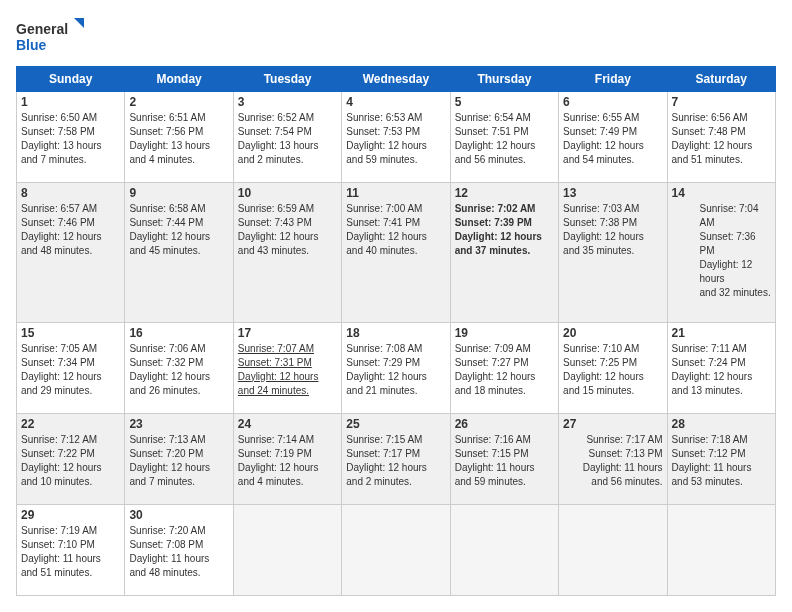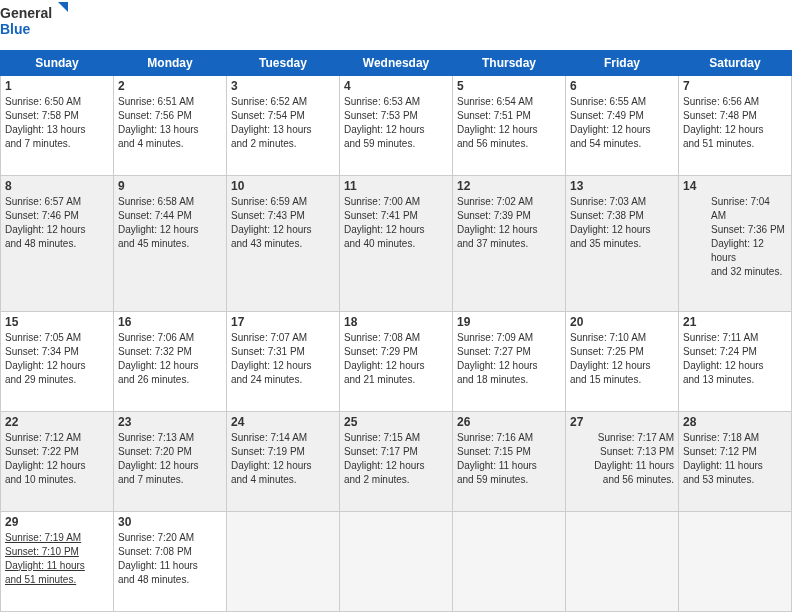--- a/index.html
+++ b/index.html
@@ -6,20 +6,21 @@
     body {
       font-family: Arial, sans-serif;
       background: #fff;
       width: 792px;
       height: 612px;
       overflow: hidden;
     }
     .page {
       width: 792px;
       height: 612px;
+      padding: 16px;
       display: flex;
       flex-direction: column;
     }
     .header {
       display: flex;
       justify-content: space-between;
       align-items: flex-start;
       margin-bottom: 10px;
     }
     .logo {
@@ -187,21 +188,21 @@
           </td>
           <td>
             <span class="day-num">11</span>
             <div class="day-info" style="white-space: pre-line;">Sunrise: 7:00 AM
 Sunset: 7:41 PM
 Daylight: 12 hours
 and 40 minutes.</div>
           </td>
           <td>
             <span class="day-num">12</span>
-            <div class="day-info" style="white-space: pre-line;">Sunrise: 7:02 AM
+            <div class="day-info" style="white-space: pre-line; font-weight: bold;">Sunrise: 7:02 AM
 Sunset: 7:39 PM
 Daylight: 12 hours
 and 37 minutes.</div>
           </td>
           <td>
             <span class="day-num">13</span>
             <div class="day-info" style="white-space: pre-line;">Sunrise: 7:03 AM
 Sunset: 7:38 PM
 Daylight: 12 hours
 and 35 minutes.</div>
@@ -224,21 +225,21 @@
           </td>
           <td>
             <span class="day-num">16</span>
             <div class="day-info" style="white-space: pre-line;">Sunrise: 7:06 AM
 Sunset: 7:32 PM
 Daylight: 12 hours
 and 26 minutes.</div>
           </td>
           <td>
             <span class="day-num">17</span>
-            <div class="day-info" style="white-space: pre-line;">Sunrise: 7:07 AM
+            <div class="day-info" style="white-space: pre-line; text-decoration: underline;">Sunrise: 7:07 AM
 Sunset: 7:31 PM
 Daylight: 12 hours
 and 24 minutes.</div>
           </td>
           <td>
             <span class="day-num">18</span>
             <div class="day-info" style="white-space: pre-line;">Sunrise: 7:08 AM
 Sunset: 7:29 PM
 Daylight: 12 hours
 and 21 minutes.</div>
@@ -312,21 +313,21 @@
             <span class="day-num">28</span>
             <div class="day-info" style="white-space: pre-line;">Sunrise: 7:18 AM
 Sunset: 7:12 PM
 Daylight: 11 hours
 and 53 minutes.</div>
           </td>
         </tr>
         <tr>
           <td>
             <span class="day-num">29</span>
-            <div class="day-info" style="white-space: pre-line; text-decoration: underline;">Sunrise: 7:19 AM
+            <div class="day-info" style="white-space: pre-line;">Sunrise: 7:19 AM
 Sunset: 7:10 PM
 Daylight: 11 hours
 and 51 minutes.</div>
           </td>
           <td>
             <span class="day-num">30</span>
             <div class="day-info" style="white-space: pre-line;">Sunrise: 7:20 AM
 Sunset: 7:08 PM
 Daylight: 11 hours
 and 48 minutes.</div>

